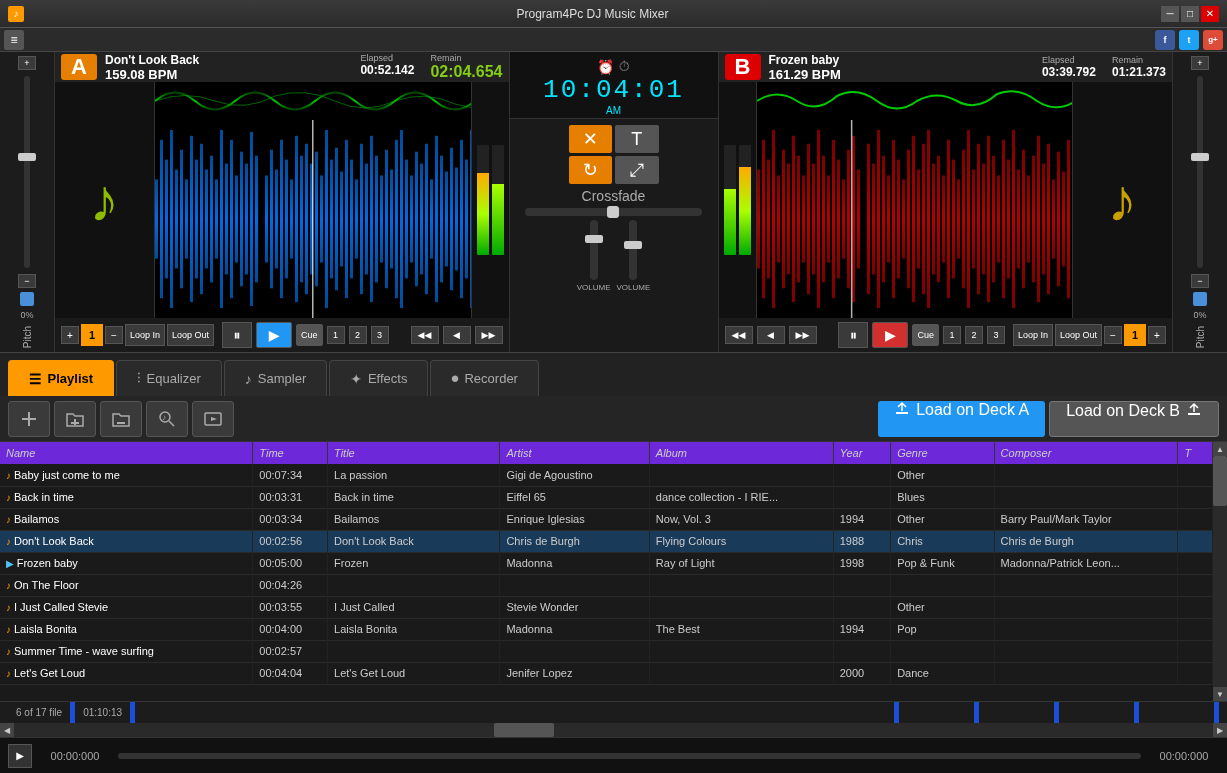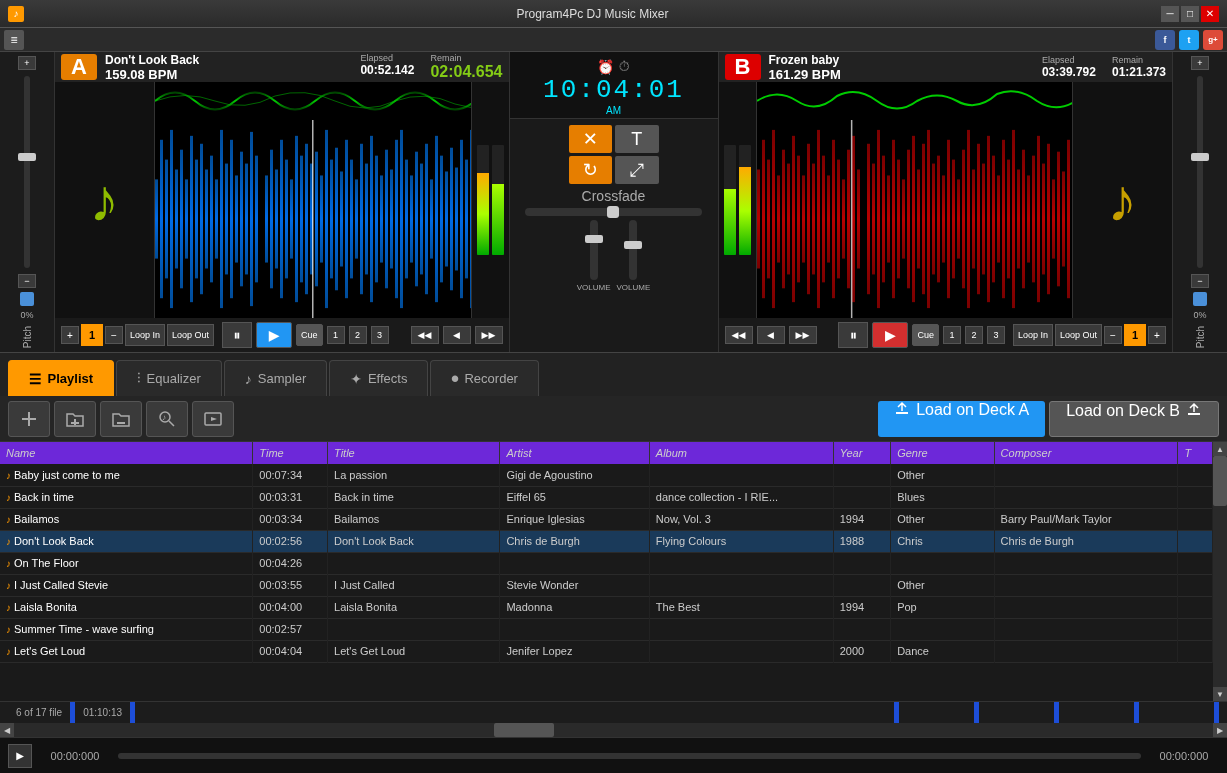--- a/index.html
+++ b/index.html
@@ -807,20 +807,33 @@
     <td>Don't Look Back</td>
     <td>Chris de Burgh</td>
     <td>Flying Colours</td>
     <td>1988</td>
     <td>Chris</td>
     <td>Chris de Burgh</td>
     <td></td>
   </tr>
               <tr>
     <td class="name-col">
+      <span style="color:#4fc3f7;margin-right:3px;font-size:10px;">▶</span>Frozen baby
+    </td>
+    <td>00:05:00</td>
+    <td>Frozen</td>
+    <td>Madonna</td>
+    <td>Ray of Light</td>
+    <td>1998</td>
+    <td>Pop &amp; Funk</td>
+    <td>Madonna/Patrick Leon...</td>
+    <td></td>
+  </tr>
+              <tr>
+    <td class="name-col">
       <span style="color:#f90;margin-right:3px;font-size:10px;">♪</span>On The Floor
     </td>
     <td>00:04:26</td>
     <td></td>
     <td></td>
     <td></td>
     <td></td>
     <td></td>
     <td></td>
     <td></td>

